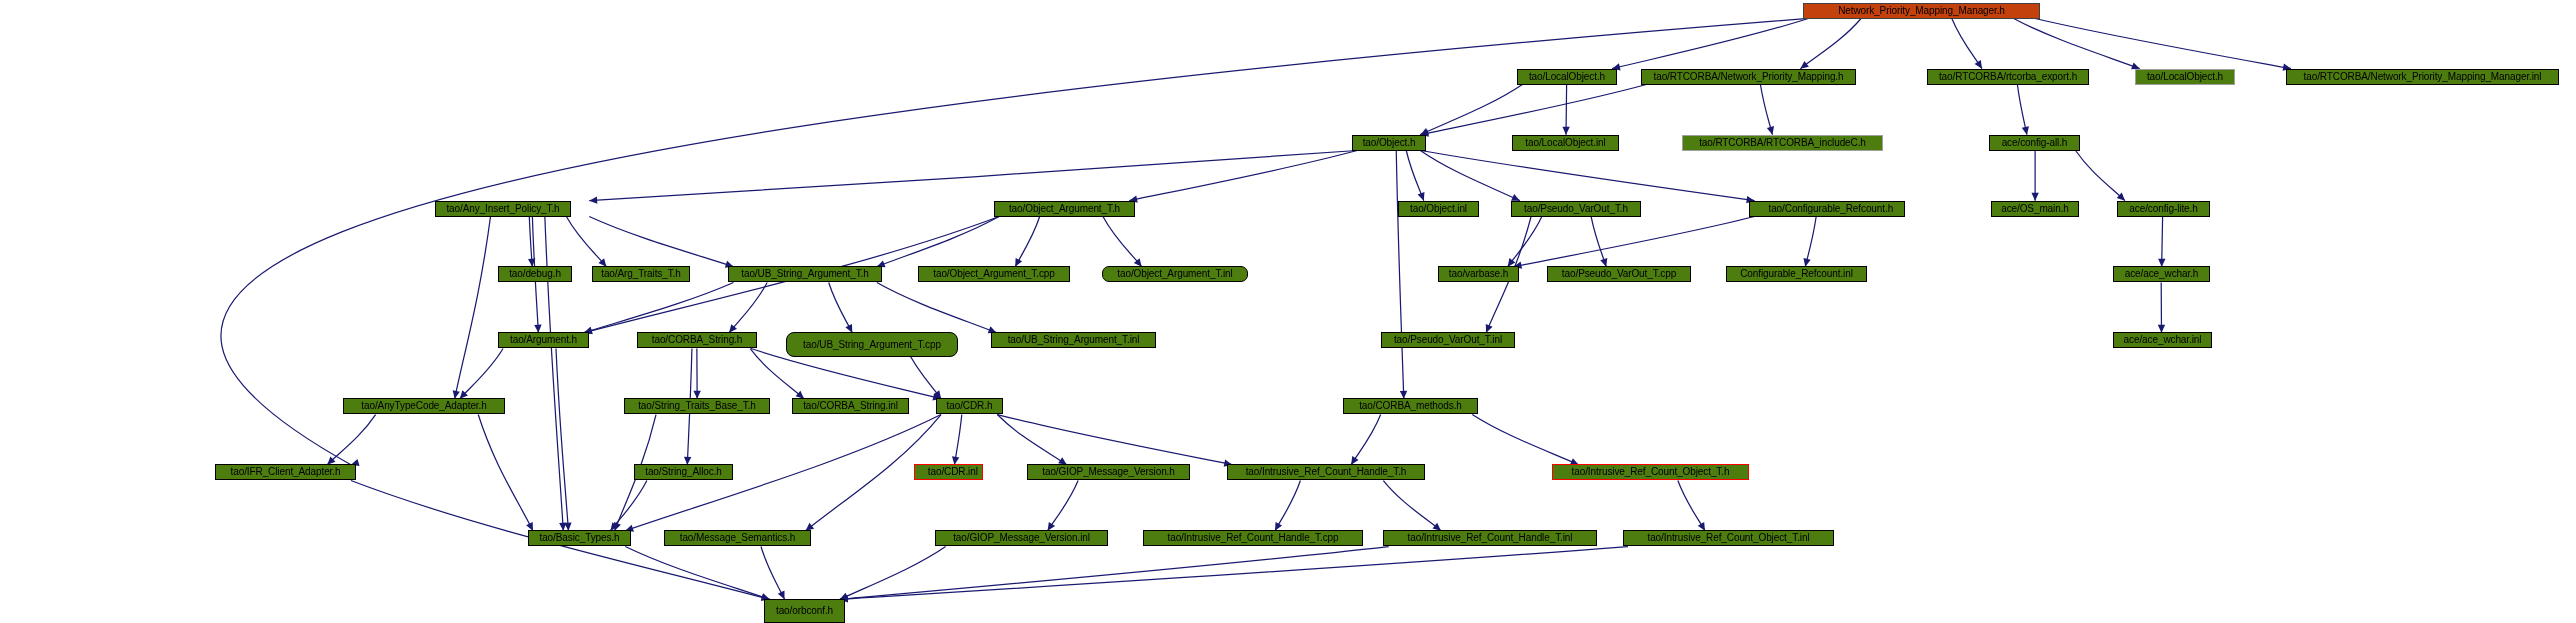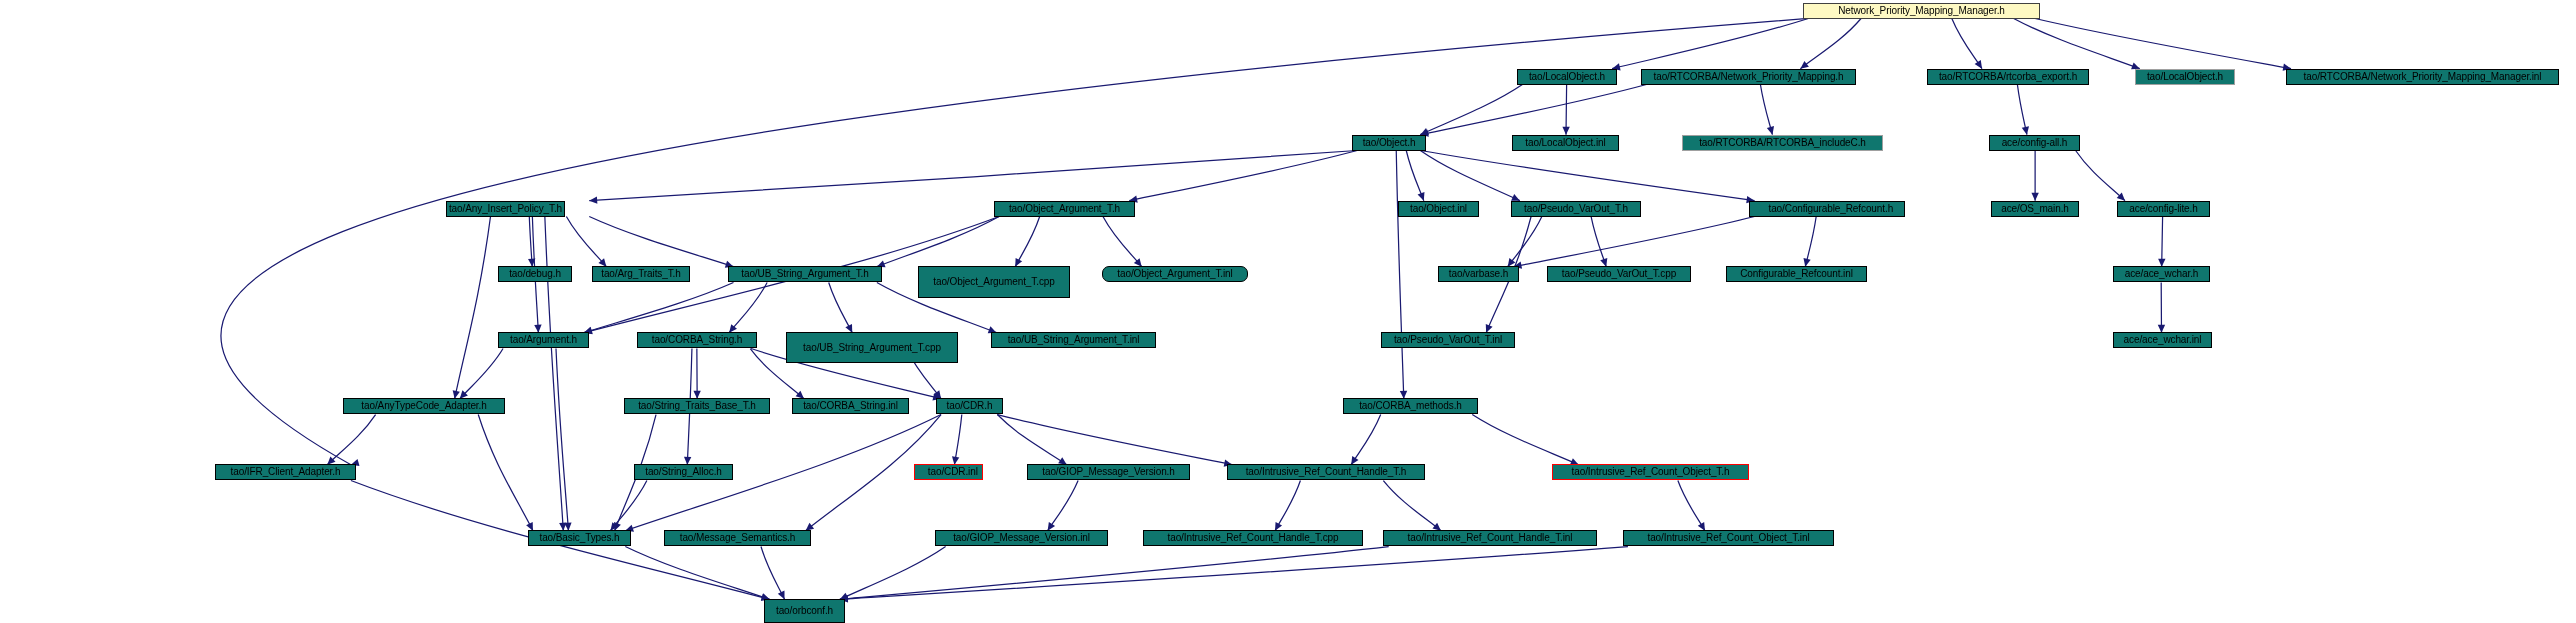--- a/index.html
+++ b/index.html
@@ -29,33 +29,33 @@
     stroke-width: 1.4px;
   }
   .edge-arrow {
     fill: #191970;
     stroke: none;
   }
   .node-box {
     position: absolute;
     box-sizing: border-box;
     border: 0.9px solid #000000;
-    background: #0f766e;
+    background: #4d7c0f;
     color: #000000;
     font-size: 10px;
     line-height: 1;
     white-space: nowrap;
     display: flex;
     align-items: center;
     justify-content: center;
     padding: 0 4.4px;
     letter-spacing: -0.1px;
   }
   .node-box.root {
-    background: #fef9c3;
+    background: #c2410c;
     border: 0.9px solid #404040;
   }
   .node-box.ghost {
     border: 0.9px solid #a0a0a0;
     color: #000000;
   }
   .node-box.highlight {
     border: 0.9px solid #ff0000;
   }
 </style>
@@ -205,39 +205,39 @@
       <div class="node-box root" style="left: 1803px; top: 2.6px; width: 237px; height: 16px;">Network_Priority_Mapping_Manager.h</div>
       <div class="node-box" style="left: 1517px; top: 69px; width: 100px; height: 16px;">tao/LocalObject.h</div>
       <div class="node-box" style="left: 1641px; top: 69px; width: 215px; height: 16px;">tao/RTCORBA/Network_Priority_Mapping.h</div>
       <div class="node-box" style="left: 1927px; top: 69px; width: 162px; height: 16px;">tao/RTCORBA/rtcorba_export.h</div>
       <div class="node-box ghost" style="left: 2135px; top: 69px; width: 100px; height: 16px;">tao/LocalObject.h</div>
       <div class="node-box" style="left: 2286px; top: 69px; width: 273px; height: 16px;">tao/RTCORBA/Network_Priority_Mapping_Manager.inl</div>
       <div class="node-box" style="left: 1352px; top: 135px; width: 74px; height: 16px;">tao/Object.h</div>
       <div class="node-box" style="left: 1512px; top: 135px; width: 107px; height: 16px;">tao/LocalObject.inl</div>
       <div class="node-box ghost" style="left: 1682px; top: 135px; width: 201px; height: 16px;">tao/RTCORBA/RTCORBA_includeC.h</div>
       <div class="node-box" style="left: 1989px; top: 135px; width: 91px; height: 16px;">ace/config-all.h</div>
-      <div class="node-box" style="left: 446px; top: 201px; width: 119px; height: 16px;">tao/Any_Insert_Policy_T.h</div>
+      <div class="node-box" style="left: 435px; top: 201px; width: 136px; height: 16px;">tao/Any_Insert_Policy_T.h</div>
       <div class="node-box" style="left: 994px; top: 201px; width: 141px; height: 16px;">tao/Object_Argument_T.h</div>
       <div class="node-box" style="left: 1398px; top: 201px; width: 81px; height: 16px;">tao/Object.inl</div>
       <div class="node-box" style="left: 1511px; top: 201px; width: 130px; height: 16px;">tao/Pseudo_VarOut_T.h</div>
       <div class="node-box" style="left: 1749px; top: 201px; width: 156px; height: 16px; padding-left: 12px;">tao/Configurable_Refcount.h</div>
       <div class="node-box" style="left: 1991px; top: 201px; width: 88px; height: 16px;">ace/OS_main.h</div>
       <div class="node-box" style="left: 2117px; top: 201px; width: 93px; height: 16px;">ace/config-lite.h</div>
       <div class="node-box" style="left: 498px; top: 266px; width: 74px; height: 16px;">tao/debug.h</div>
       <div class="node-box" style="left: 592px; top: 266px; width: 98px; height: 16px;">tao/Arg_Traits_T.h</div>
       <div class="node-box" style="left: 728px; top: 266px; width: 154px; height: 16px;">tao/UB_String_Argument_T.h</div>
-      <div class="node-box" style="left: 918px; top: 266px; width: 152px; height: 32px;">tao/Object_Argument_T.cpp</div>
+      <div class="node-box" style="left: 918px; top: 266px; width: 152px; height: 16px;">tao/Object_Argument_T.cpp</div>
       <div class="node-box" style="left: 1102px; top: 266px; width: 146px; height: 16px; border-radius: 7px;">tao/Object_Argument_T.inl</div>
       <div class="node-box" style="left: 1438px; top: 266px; width: 81px; height: 16px;">tao/varbase.h</div>
       <div class="node-box" style="left: 1547px; top: 266px; width: 144px; height: 16px;">tao/Pseudo_VarOut_T.cpp</div>
       <div class="node-box" style="left: 1726px; top: 266px; width: 141px; height: 16px;">Configurable_Refcount.inl</div>
       <div class="node-box" style="left: 2113px; top: 266px; width: 97px; height: 16px;">ace/ace_wchar.h</div>
       <div class="node-box" style="left: 498px; top: 332px; width: 91px; height: 16px;">tao/Argument.h</div>
       <div class="node-box" style="left: 637px; top: 332px; width: 120px; height: 16px;">tao/CORBA_String.h</div>
-      <div class="node-box" style="left: 786px; top: 332px; width: 172px; height: 31px;">tao/UB_String_Argument_T.cpp</div>
+      <div class="node-box" style="left: 786px; top: 332px; width: 172px; height: 25px; border-radius: 8px;">tao/UB_String_Argument_T.cpp</div>
       <div class="node-box" style="left: 991px; top: 332px; width: 165px; height: 16px;">tao/UB_String_Argument_T.inl</div>
       <div class="node-box" style="left: 1381px; top: 332px; width: 134px; height: 16px;">tao/Pseudo_VarOut_T.inl</div>
       <div class="node-box" style="left: 343px; top: 398px; width: 162px; height: 16px;">tao/AnyTypeCode_Adapter.h</div>
       <div class="node-box" style="left: 624px; top: 398px; width: 146px; height: 16px;">tao/String_Traits_Base_T.h</div>
       <div class="node-box" style="left: 792px; top: 398px; width: 117px; height: 16px;">tao/CORBA_String.inl</div>
       <div class="node-box" style="left: 936px; top: 398px; width: 67px; height: 16px;">tao/CDR.h</div>
       <div class="node-box" style="left: 1343px; top: 398px; width: 135px; height: 16px;">tao/CORBA_methods.h</div>
       <div class="node-box" style="left: 215px; top: 464px; width: 141px; height: 16px;">tao/IFR_Client_Adapter.h</div>
       <div class="node-box" style="left: 634px; top: 464px; width: 99px; height: 16px;">tao/String_Alloc.h</div>
       <div class="node-box highlight" style="left: 914px; top: 464px; width: 69px; height: 16px; padding-left: 13px;">tao/CDR.inl</div>

